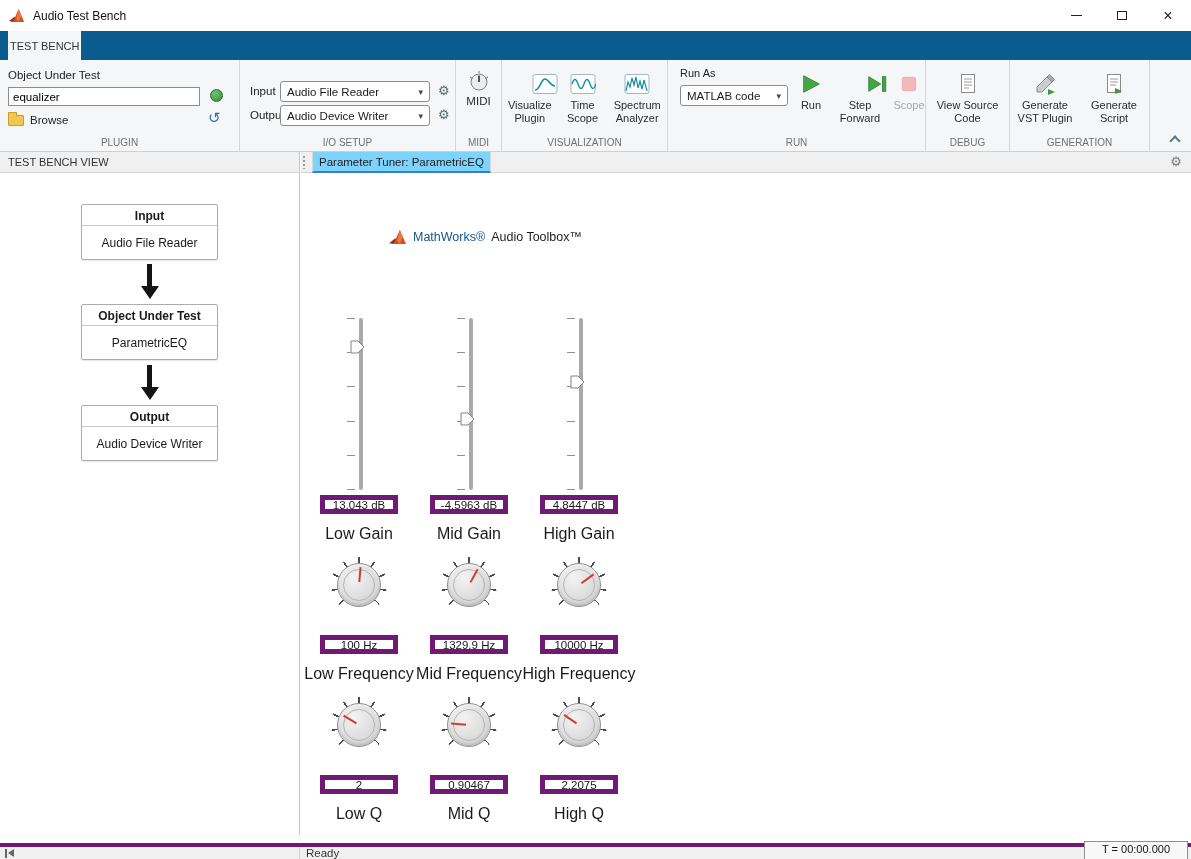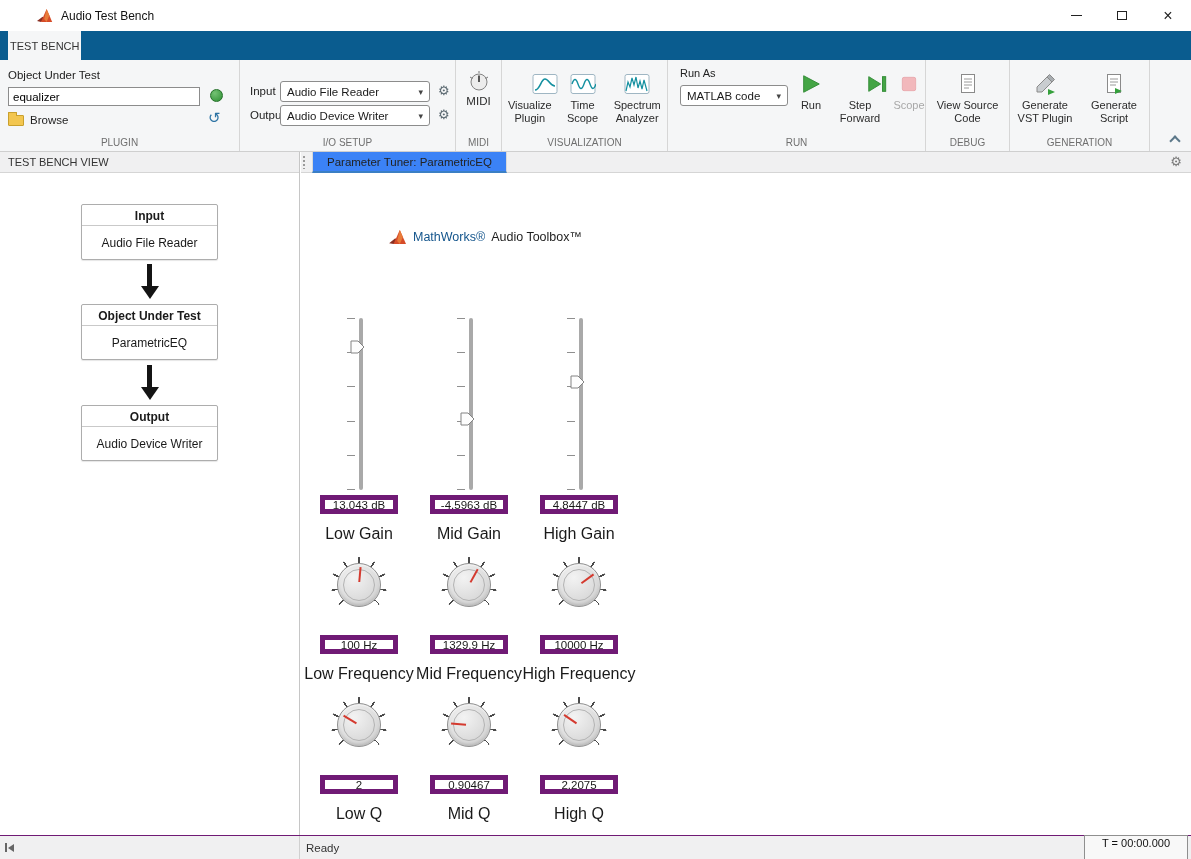--- a/index.html
+++ b/index.html
@@ -4,21 +4,21 @@
 <style>
   * { box-sizing: border-box; margin: 0; padding: 0; }
   html,body { background:#888; }
   body { font-family: "Liberation Sans", sans-serif; }
   .app {
     position: relative; width: 1191px; height: 859px; background:#fff;
     overflow: hidden; font-size: 12px; color:#1a1a1a;
   }
 
   
-  .titlebar { position:absolute; left:0; top:0; right:0; height:31px; background:#fff; display:flex; align-items:center;margin-left:28px; }
+  .titlebar { position:absolute; left:0; top:0; right:0; height:31px; background:#fff; display:flex; align-items:center; }
   .app-icon { margin-left:9px; width:16px; height:15px; }
   .title-text { margin-left:8px; font-size:12px; color:#111; }
   .win-controls { margin-left:auto; display:flex; height:100%; }
   .win-btn { width:46px; height:100%; display:flex; align-items:center; justify-content:center; color:#222; }
   .min-glyph { width:11px; height:1px; background:#222; }
   .max-glyph { width:10px; height:9px; border:1px solid #222; }
   .close-glyph { font-size:16px; line-height:1; color:#222; }
 
   
   .tabstrip { position:absolute; left:0; top:31px; right:0; height:29px; background:#0a5c8f; display:flex; align-items:stretch; }
@@ -70,21 +70,21 @@
   .flow-title { height:21px; font-weight:bold; font-size:12px; text-align:center; padding-top:4px; border-bottom:1px solid #c9c9c9; }
   .flow-value { font-size:12px; text-align:center; padding:10px 0 9px; }
   .flow-arrow { position:absolute; left:81px; width:137px; display:flex; flex-direction:column; align-items:center; }
   .arrow-shaft { width:5px; height:22px; background:#141414; }
   .arrow-head { width:0; height:0; border-left:9px solid transparent; border-right:9px solid transparent; border-top:13px solid #141414; }
 
   
   .main-panel { position:absolute; left:301px; top:152px; width:890px; height:683px; background:#fff; overflow:hidden; }
   .doc-tabbar { position:absolute; left:0; top:0; right:0; height:21px; background:#f0f0f1; border-bottom:1px solid #d5d5d5; display:flex; }
   .tab-drag { width:2px; height:13px; margin:4px 3px 0 2px; background:repeating-linear-gradient(to bottom,#9a9a9a 0 2px, transparent 2px 4px); }
-  .doc-tab { margin-left:4px; padding:0 14px; background:#3b82f6; font-size:11.5px; color:#222; display:flex; align-items:center; border-left:1px solid #d9d9d9; border-right:1px solid #d9d9d9; border-bottom:2px solid #3b7fc4; height:21px; }
+  .doc-tab { margin-left:4px; padding:0 6px; background:#7dd3fc; font-size:11.5px; color:#222; display:flex; align-items:center; border-left:1px solid #d9d9d9; border-right:1px solid #d9d9d9; border-bottom:2px solid #3b7fc4; height:21px; }
   .tabbar-gear { position:absolute; right:9px; top:3px; font-size:13px; color:#7a7a7a; line-height:1; }
 
   .brand { position:absolute; left:88px; top:76px; height:18px; display:flex; align-items:center; gap:6px; }
   .mw-name { font-size:12.5px; color:#14558c; }
   .mw-prod { font-size:12.5px; color:#1d1d1d; }
 
   .param-col { position:absolute; top:21px; width:120px; height:660px; }
   .col-1 { left:-2px; } .col-2 { left:108px; } .col-3 { left:218px; }
 
   .vslider { position:absolute; top:145px; left:50%; transform:translateX(-50%); width:30px; height:172px; }
@@ -105,21 +105,21 @@
       conic-gradient(from 135deg, #ffffff 0deg 90deg, rgba(255,255,255,0) 90deg 360deg),
       repeating-conic-gradient(from -136.9deg, #4a4a4a 0deg 3.8deg, rgba(0,0,0,0) 3.8deg 33.75deg); }
   .knob-face { position:absolute; inset:6px; border-radius:50%;
     background:radial-gradient(circle at 38% 32%, #f3f3f3 0%, #dddddd 55%, #c8c8c8 100%);
     border:1px solid #8f8f8f; box-shadow: inset 0 1px 2px rgba(255,255,255,0.85), inset 0 -2px 3px rgba(0,0,0,0.13); }
   .knob-face::after { content:""; position:absolute; inset:5px; border-radius:50%; border:1px solid #b3b3b3; }
   .knob-pivot { position:absolute; inset:7px; border-radius:50%; transform:rotate(var(--angle,0deg)); }
   .knob-pivot::before { content:""; position:absolute; left:50%; margin-left:-1px; top:3px; width:2px; height:15px; background:#d43a2f; }
 
   
-  .statusbar { position:absolute; left:0; bottom:0; right:0; height:24px; background:#f0f0f1; border-top:1px solid #701a75; display:flex; align-items:center; }
+  .statusbar { position:absolute; left:0; bottom:0; right:0; height:16px; background:#f0f0f1; border-top:4px solid #701a75; display:flex; align-items:center; }
   .status-left { width:300px; height:100%; border-right:1px solid #d0d0d0; display:flex; align-items:center; }
   .collapse-left { display:flex; align-items:center; margin-left:5px; }
   .cl-bar { width:2px; height:9px; background:#666; margin-right:1px; }
   .cl-tri { width:0; height:0; border-top:4.5px solid transparent; border-bottom:4.5px solid transparent; border-right:6px solid #666; }
   .status-ready { margin-left:6px; font-size:11.5px; color:#333; }
   .timer-box { margin-left:auto; margin-right:3px; border:1px solid #8f8f8f; background:#f8f8f8; font-size:11px; padding:1px 8px 10px; min-width:104px; text-align:center; color:#111; }
 </style>
 </head>
 <body>
 

